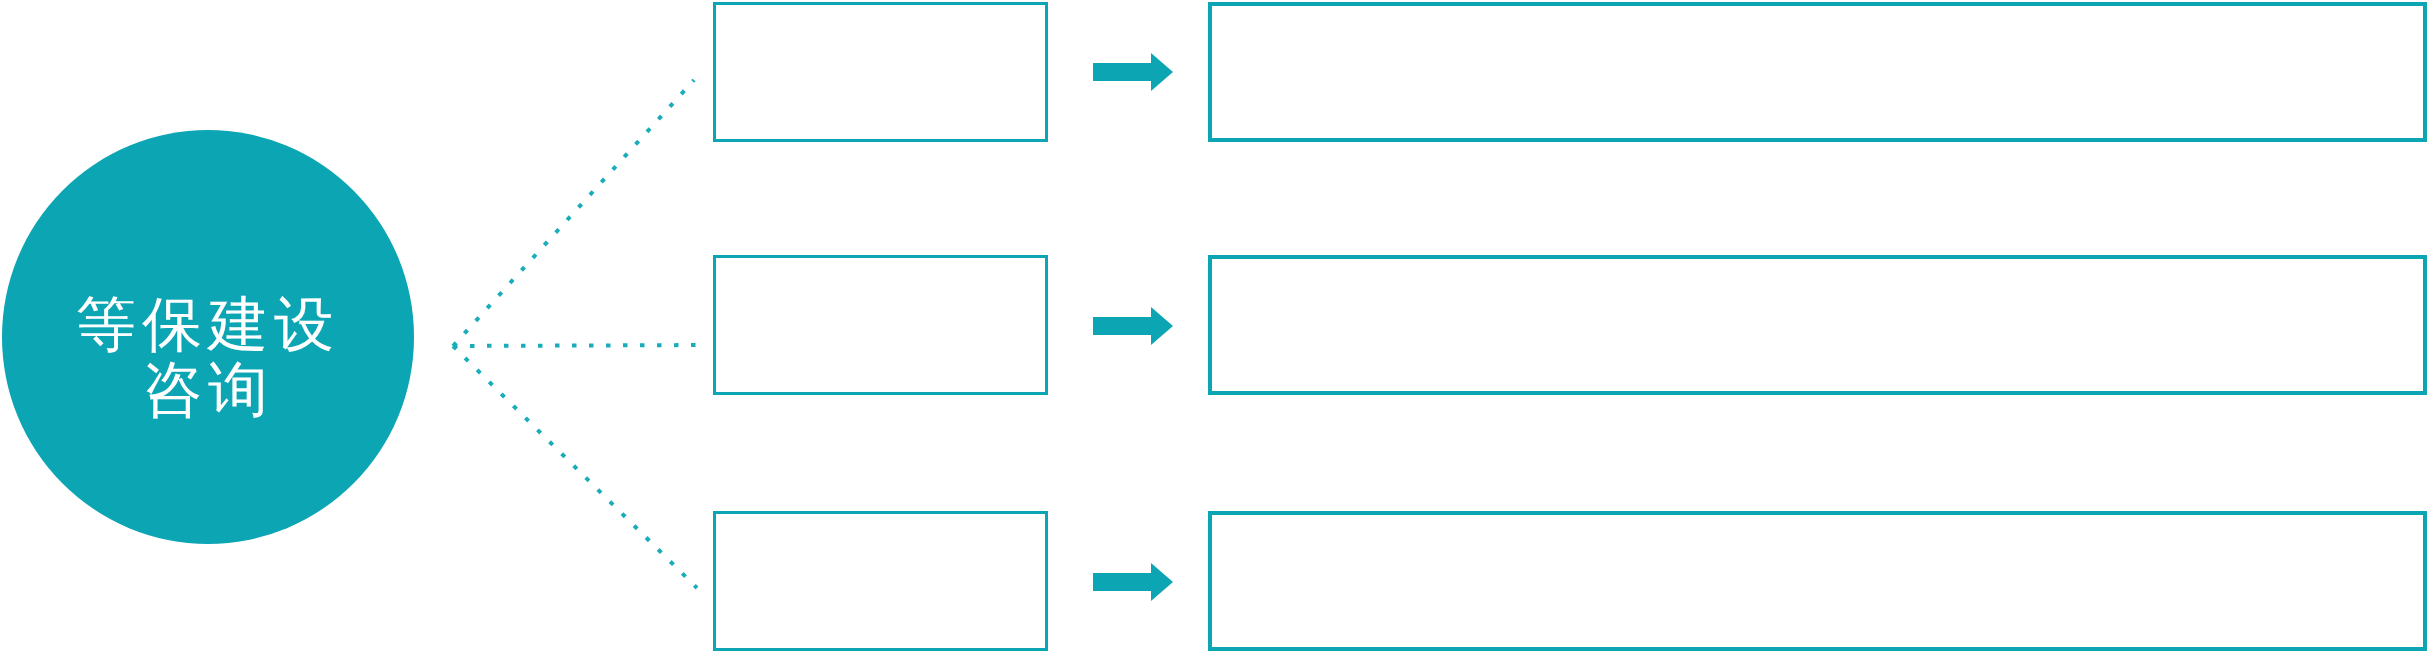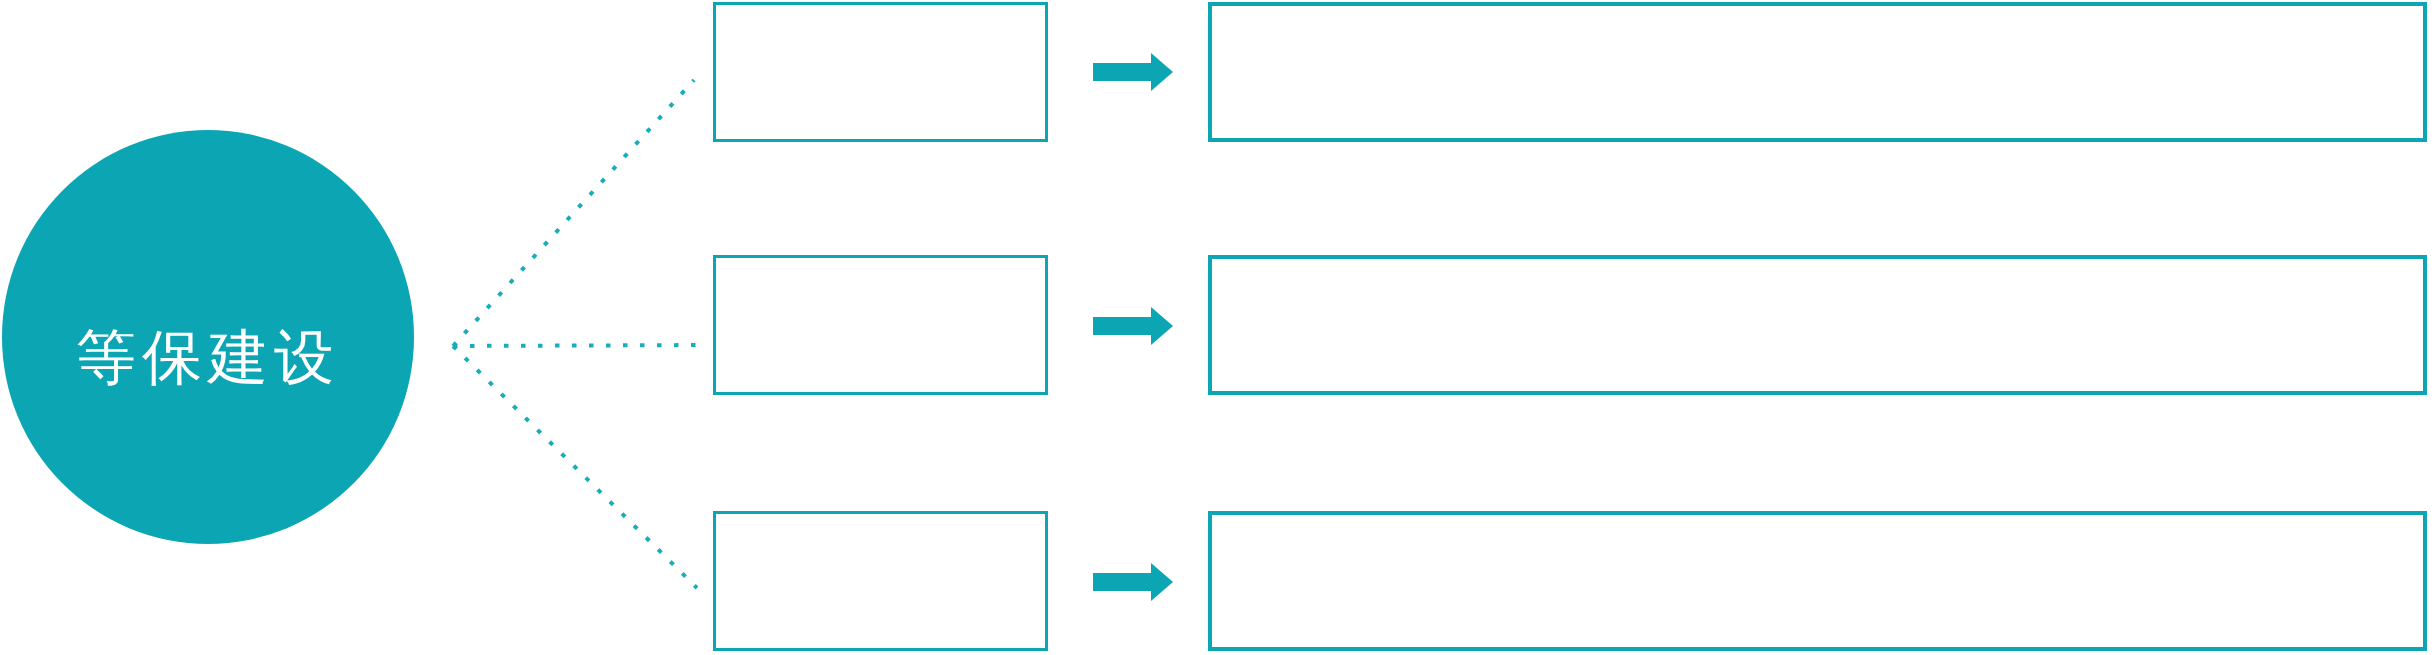--- a/index.html
+++ b/index.html
@@ -131,20 +131,21 @@
 <div class="canvas">
 
   <svg class="rays" viewBox="0 0 2434 655" xmlns="http://www.w3.org/2000/svg" aria-hidden="true">
     <line x1="453" y1="346" x2="694" y2="80"></line>
     <line x1="453" y1="346" x2="706" y2="345"></line>
     <line x1="453" y1="346" x2="697" y2="588"></line>
   </svg>
 
   <div class="topic-circle">
     <div class="line">等保建设</div>
+    <div class="line">咨询</div>
   </div>
 
   <div class="step-box row1">
     <span class="box-label"></span>
   </div>
   <div class="arrow arrow1">
     <div class="shaft"></div>
     <div class="head"></div>
   </div>
   <div class="detail-box row1">

